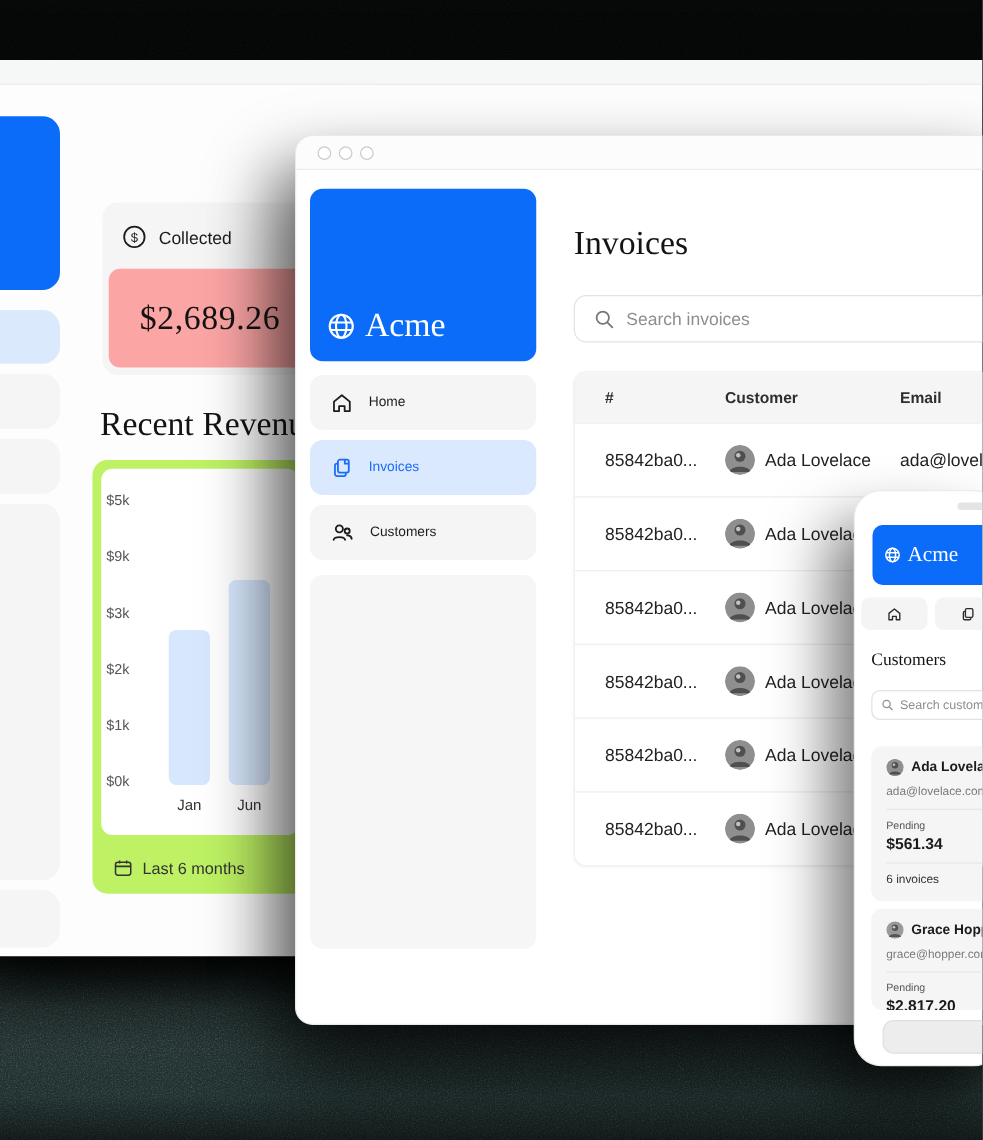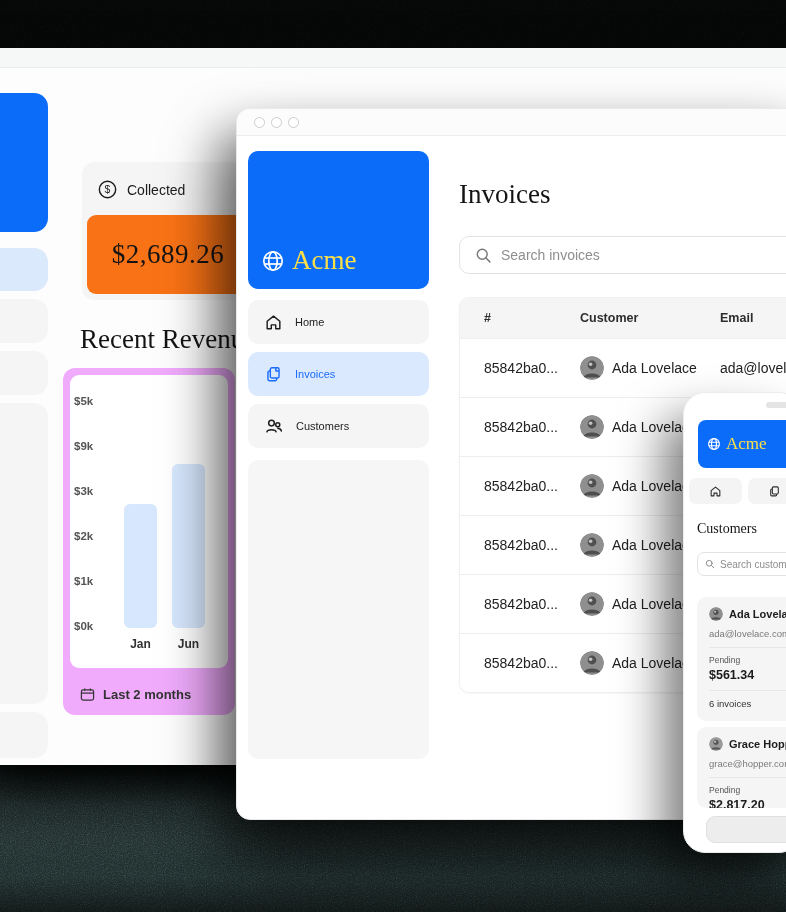--- a/index.html
+++ b/index.html
@@ -24,43 +24,43 @@
   .strip-blue { top:45px; height:139px; background:#0b6cfa; }
   .strip-active { top:200px; height:43px; background:#dbe9fd; }
   .strip-g1 { top:251px; height:44px; background:#f5f5f6; }
   .strip-g2 { top:303px; height:44px; background:#f5f5f6; }
   .strip-tall { top:355px; height:301px; background:#f5f5f6; }
   .strip-pill { top:664px; height:46px; background:#f5f5f6; }
 
   .dash-title { position:absolute; left:80px; top:66px; font-family:"Liberation Serif", serif; font-size:27px; color:#141414; }
   .collected-card { position:absolute; left:82px; top:114px; width:172px; height:138px; background:#f5f5f6; border-radius:12px; }
   .collected-head { position:absolute; left:16px; top:18px; display:flex; align-items:center; gap:10px; color:#1c1c1c; font-size:14px; }
-  .amount-card { position:absolute; left:5px; top:53px; width:162px; height:79px; background:#f97316; border-radius:9px;
+  .amount-card { position:absolute; left:5px; top:53px; width:162px; height:79px; background:#fca5a5; border-radius:9px;
     display:flex; align-items:center; justify-content:center; }
   .amount { font-family:"Liberation Serif", serif; font-size:27px; color:#141414; letter-spacing:.5px; }
 
   .revenue-title { position:absolute; left:80px; top:276px; font-family:"Liberation Serif", serif; font-size:27px; color:#141414; white-space:nowrap; }
-  .chart-card { position:absolute; left:63px; top:320px; width:172px; height:347px; background:#f0abfc; border-radius:12px;font-weight:bold; }
+  .chart-card { position:absolute; left:74px; top:320px; width:172px; height:347px; background:#bef264; border-radius:12px; }
   .chart-inner { position:absolute; left:7px; top:7px; width:158px; height:293px; background:#fff; border-radius:9px; }
   .ytick { position:absolute; left:4px; width:36px; text-align:left; font-size:11.5px; color:#555; }
   .bar { position:absolute; bottom:40px; width:33px; background:#d7e7fd; border-radius:6px; }
   .xlab { position:absolute; top:262px; width:33px; text-align:center; font-size:12px; color:#333; }
   .chart-footer { position:absolute; left:17px; top:319px; display:flex; align-items:center; gap:8px; font-size:13px; color:#333; cursor:default; }
 
   
   .window { position:absolute; left:236px; top:108px; width:570px; height:712px; background:#ffffff; z-index:5;
     border-radius:14px; box-shadow:-18px 26px 48px rgba(0,0,0,.42), 0 44px 70px rgba(0,0,0,.5); overflow:hidden; border:1px solid #e9e9ea; }
   .titlebar { position:absolute; left:0; top:0; width:100%; height:27px; background:#fcfcfc; border-bottom:1px solid #ececec;
     display:flex; align-items:center; padding-left:17px; gap:6px; }
   .tl-circle { width:11px; height:11px; border-radius:50%; border:1.5px solid #cccccc; background:#fff; }
 
   .side-brand { position:absolute; left:11px; top:42px; width:181px; height:138px; background:#0b6cfa; border-radius:10px;
     display:flex; align-items:flex-end; padding:13px; }
   .brand-row { display:flex; align-items:center; gap:7px; color:#fff; }
-  .brand-name { font-family:"Liberation Serif", serif; font-size:27px; color:#fde047;text-align:center; }
+  .brand-name { font-family:"Liberation Serif", serif; font-size:27px; color:#ffffff;text-align:center; }
 
   .nav-item { position:absolute; left:11px; width:181px; height:44px; border-radius:10px; background:#f5f5f6;
     display:flex; align-items:center; gap:12px; padding-left:16px; font-size:11px; color:#1d1d1d; cursor:pointer; }
   .nav-home { top:191px; }
   .nav-invoices { top:243px; background:#dbe9fe; color:#1a6cfa; }
   .nav-customers { top:295px; }
   .side-spacer { position:absolute; left:11px; top:351px; width:181px; height:299px; background:#f6f6f7; border-radius:10px; }
   .signout { position:absolute; left:11px; top:660px; width:181px; height:42px; border-radius:10px; background:#f5f5f6;
     display:flex; align-items:center; gap:12px; padding-left:16px; font-size:14.5px; color:#1d1d1d; cursor:pointer; }
 
@@ -169,21 +169,21 @@
       </div>
       <div class="chart-footer">
         <span>
           <svg width="15" height="15" viewBox="0 0 16 16">
               <rect x="1.5" y="3" width="13" height="11" rx="2" fill="none" stroke="#333" stroke-width="1.3"></rect>
               <line x1="1.5" y1="6.5" x2="14.5" y2="6.5" stroke="#333" stroke-width="1.3"></line>
               <line x1="5" y1="1.5" x2="5" y2="4" stroke="#333" stroke-width="1.3"></line>
               <line x1="11" y1="1.5" x2="11" y2="4" stroke="#333" stroke-width="1.3"></line>
             </svg>
         </span>
-        <span>Last 2 months</span>
+        <span>Last 6 months</span>
       </div>
     </div>
   </div>
 
   <div class="window">
     <div class="titlebar">
       <div class="tl-circle"></div>
       <div class="tl-circle"></div>
       <div class="tl-circle"></div>
     </div>

